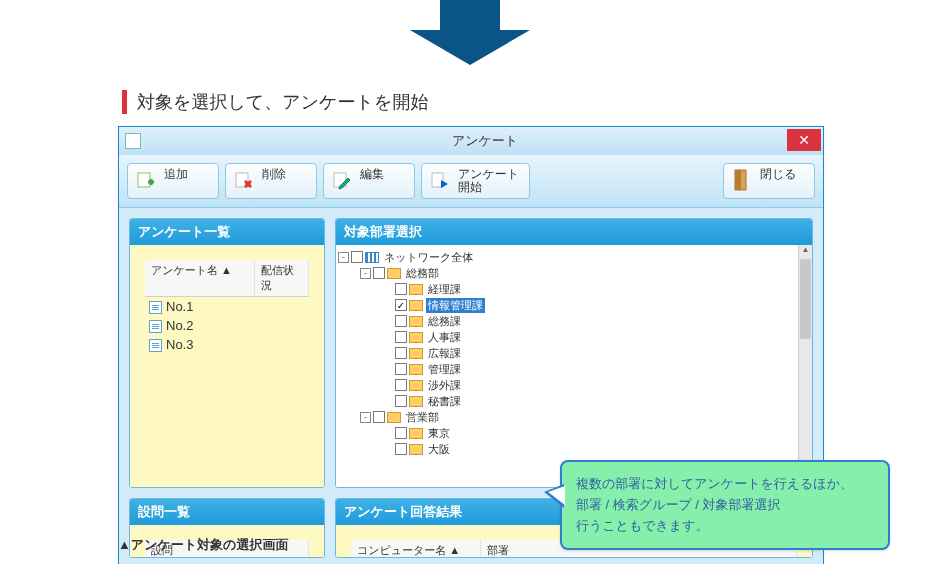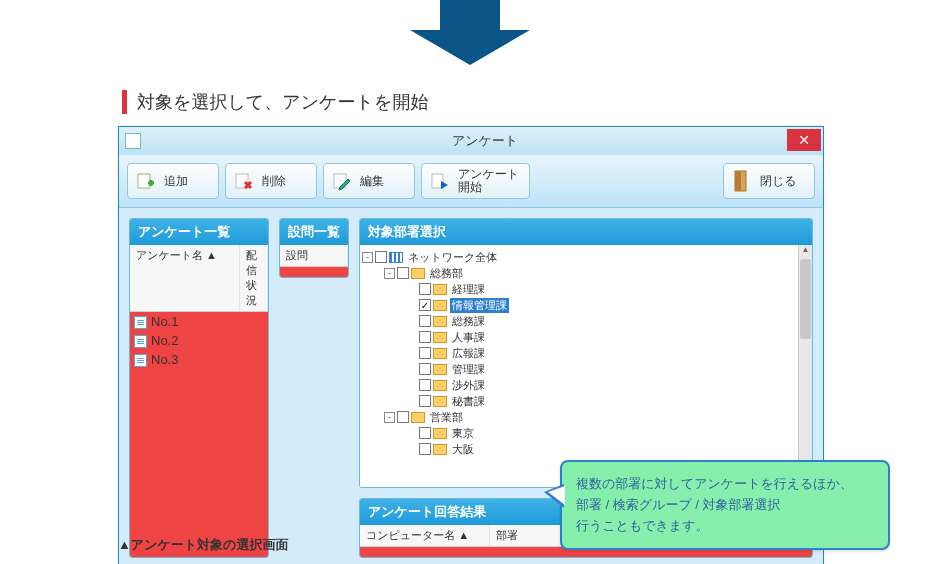--- a/index.html
+++ b/index.html
@@ -7,30 +7,30 @@
 .arrow-block { position: absolute; left: 50%; top: 0; transform: translateX(-50%); }
 .arrow-stem { width: 60px; height: 30px; background: #0b5487; margin: 0 auto; }
 .arrow-head { width: 0; height: 0; border-left: 60px solid transparent; border-right: 60px solid transparent; border-top: 35px solid #0b5487; margin: 0 auto; }
 .section-title { position: absolute; left: 122px; top: 90px; font-size: 18px; color: #333; padding-left: 10px; border-left: 5px solid #d9333f; text-align: right; }
 .app-window { position: absolute; left: 118px; top: 126px; width: 706px; border: 1px solid #1e88c7; background: #fff; box-shadow: 0 0 2px rgba(0,0,0,0.1); }
 .title-bar { background: linear-gradient(#dff1fa,#bde1f4); height: 28px; display: flex; align-items: center; position: relative; }
 .title-bar .icon { width: 16px; height: 16px; margin: 0 6px; background: #fff; border: 1px solid #7bb; display: inline-block; }
 .title-bar .title { flex: 1; text-align: center; color: #333; font-size: 13px; }
 .title-bar .close { background: #d9333f; color: #fff; width: 34px; height: 22px; display: flex; align-items: center; justify-content: center; position: absolute; right: 2px; top: 2px; font-size: 14px; }
 .toolbar { background: linear-gradient(#e8f4fc,#bfe3f7); padding: 8px; display: flex; gap: 6px; border-bottom: 1px solid #8cc9e8; }
-.tb-btn { background: linear-gradient(#fdfefe,#e3f1fa); border: 1px solid #8cc9e8; border-radius: 4px; padding: 4px 10px 4px 6px; display: flex; align-items: center; gap: 6px; min-width: 92px; cursor: pointer; color: #333; }
+.tb-btn { background: linear-gradient(#fdfefe,#e3f1fa); border: 1px solid #8cc9e8; border-radius: 4px; padding: 4px 10px 4px 6px; display: flex; align-items: flex-start; gap: 6px; min-width: 92px; cursor: pointer; color: #333; }
 .tb-btn .tb-icon { width: 24px; height: 24px; display: flex; align-items: center; justify-content: center; }
 .tb-btn .tb-label { font-size: 12px; line-height: 1.1; }
 .tb-spacer { flex: 1; }
 .body-area { background: #d4ecfa; padding: 10px; display: flex; gap: 10px; height: 360px; overflow: hidden; }
 .panel { background: #fff; border: 1px solid #6db8e0; border-radius: 3px; overflow: hidden; display: flex; flex-direction: column; }
 .panel-header { background: linear-gradient(#3fb2e6,#1f9ad9); color: #fff; font-size: 13px; padding: 4px 8px; font-weight: bold; }
-.left-col { width: 220px; display: flex; flex-direction: row; gap: 10px; }
+.left-col { width: 196px; display: flex; flex-direction: column; gap: 10px; }
 .right-col { flex: 1; display: flex; flex-direction: column; gap: 10px; justify-content: center; }
-.list-body { flex: 1; background: #ef4444; overflow: auto; padding: 0; }
+.list-body { flex: 1; background: #fef9c3; overflow: auto; padding: 15px; }
 .col-headers { display: flex; font-size: 11px; color: #333; border-bottom: 1px solid #d0d0d0; background: #f7f7f7; }
 .col-headers div { padding: 3px 6px; border-right: 1px solid #e3e3e3; }
 .list-row { display: flex; align-items: flex-end; gap: 4px; padding: 2px 4px; font-size: 13px; color: #333; }
 .doc-icon { width: 13px; height: 13px; background: #fff; border: 1px solid #5aa6d4; position: relative; }
 .doc-icon::after { content: ""; position: absolute; left: 2px; right: 2px; top: 3px; height: 1px; background: #5aa6d4; box-shadow: 0 2px #5aa6d4, 0 4px #5aa6d4; }
 .tree-body { flex: 1; background: #fff; overflow: auto; padding: 4px 2px; position: relative; }
 .tree-row { display: flex; align-items: center; font-size: 11px; color: #333; height: 16px; }
 .tree-row .indent { display: inline-block; }
 .tree-row .toggle { width: 11px; height: 11px; border: 1px solid #888; display: inline-flex; align-items: center; justify-content: center; font-size: 9px; margin-right: 2px; color: #555; background: #fff; }
 .tree-row .toggle.none { border: none; }

